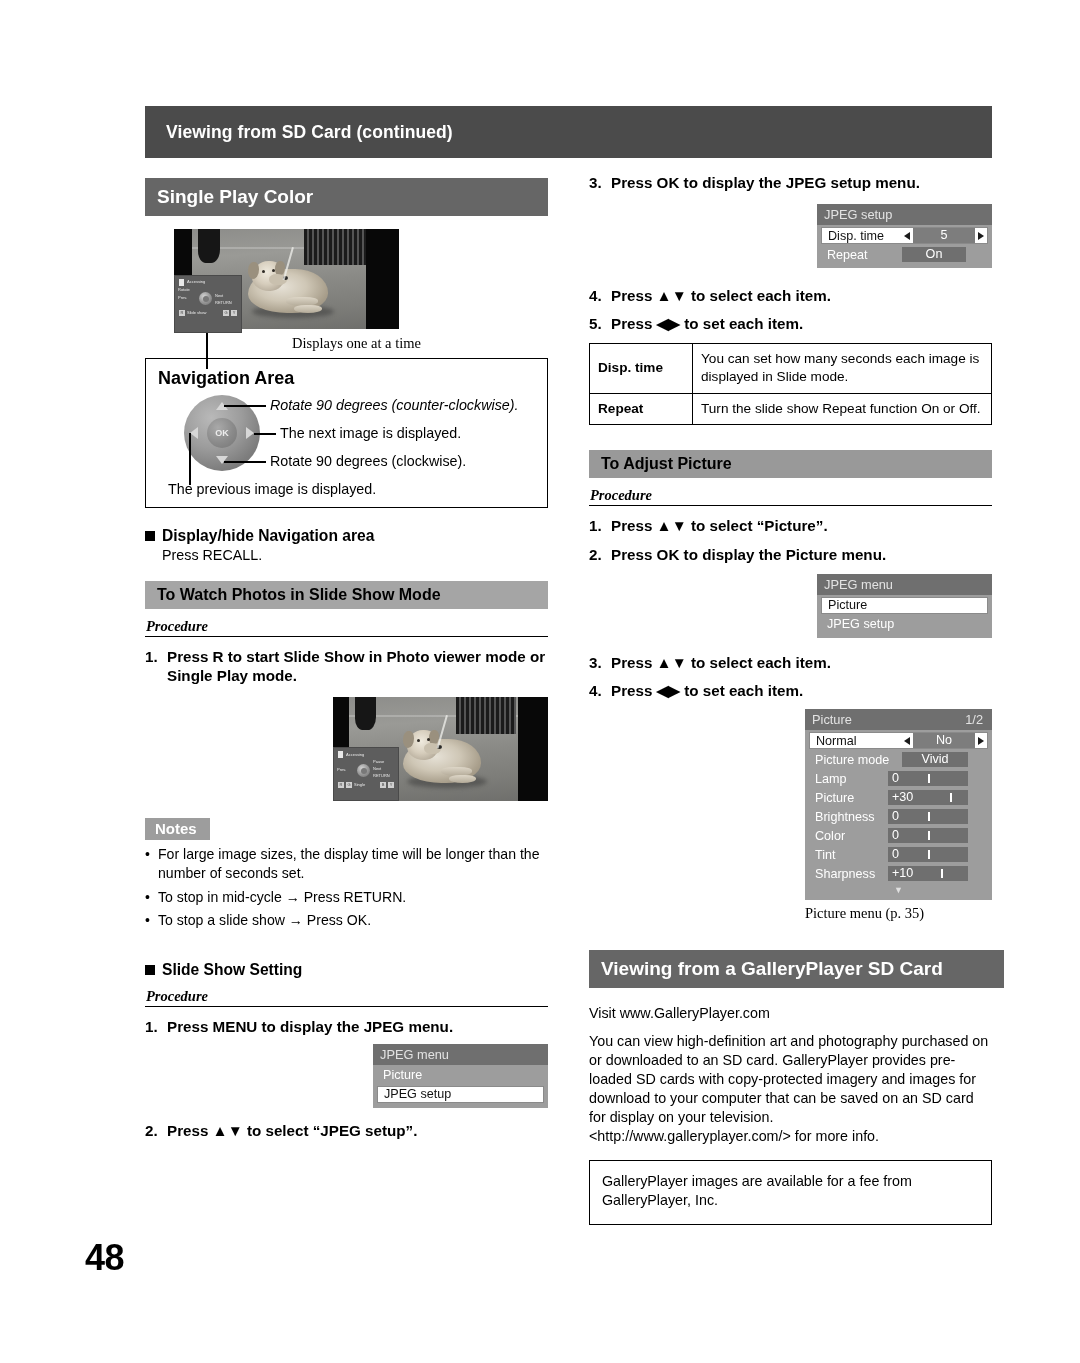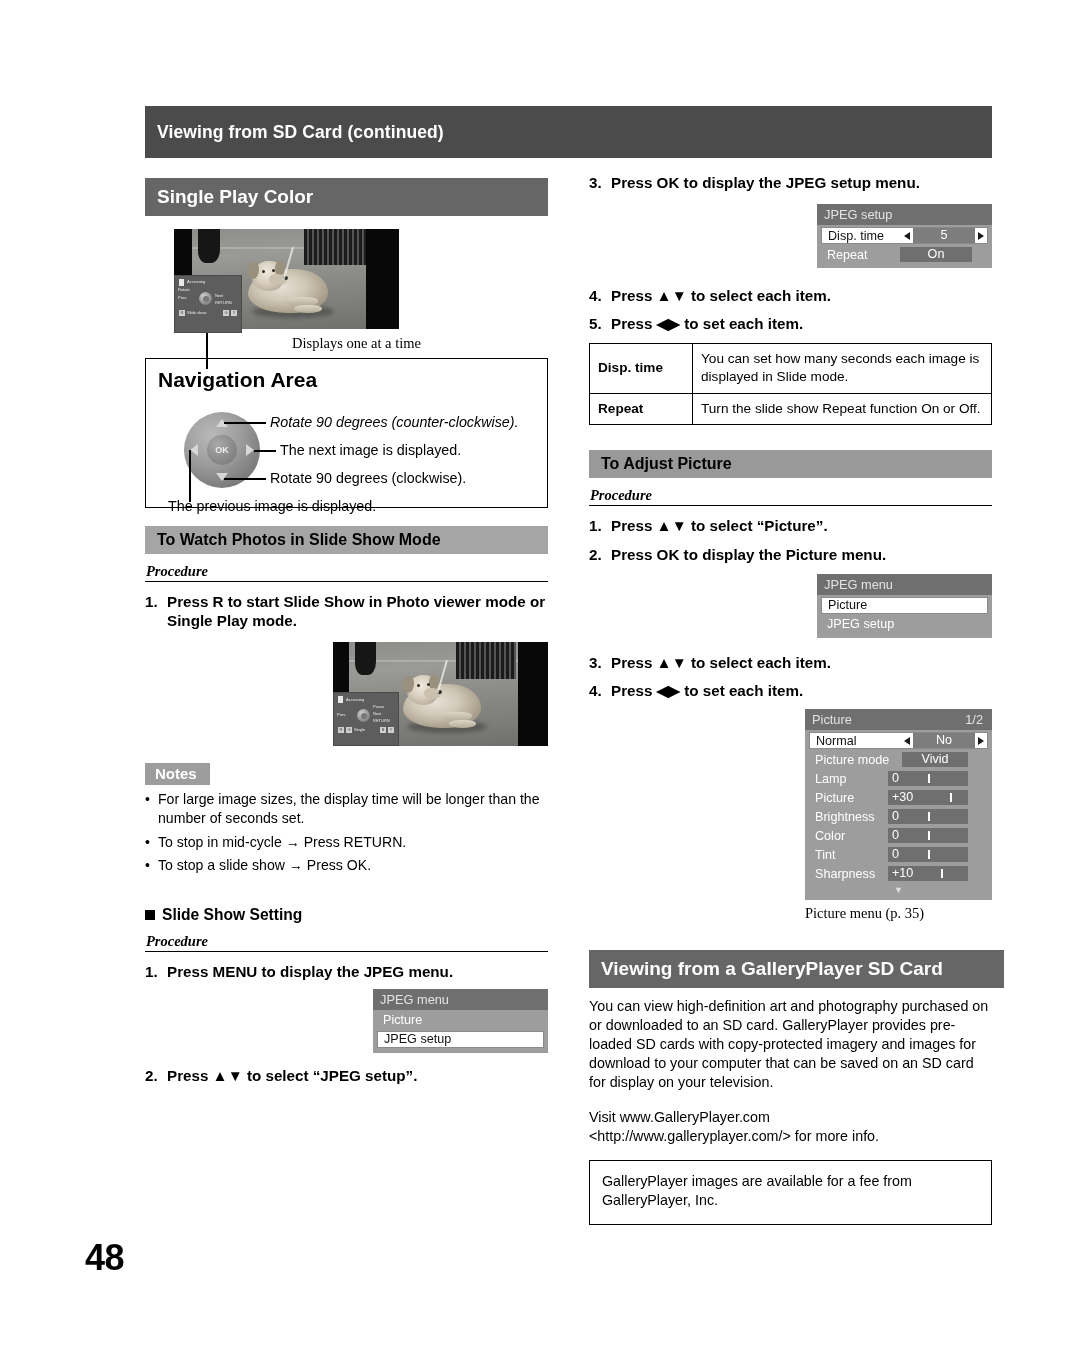--- a/index.html
+++ b/index.html
@@ -31,21 +31,21 @@
     width: 847px;
     height: 52px;
     background: #4b4b4b;
     display: flex;
     align-items: center;
   }
   .running-head-text {
     color: #ffffff;
     font-size: 17.5px;
     font-weight: bold;
-    padding-left: 12px;
+    padding-left: 21px;
     letter-spacing: 0.1px;
   }
 
   
   .col-left {
     position: absolute;
     left: 145px;
     top: 178px;
     width: 403px;
   }
@@ -280,23 +280,23 @@
   }
 
   
   .nav-box {
     border: 1.6px solid #000;
     padding: 9px 10px 12px 12px;
     position: relative;
     box-sizing: border-box;
   }
   .nav-title {
-    font-size: 21px;
-    font-weight: bold;
-    margin-bottom: 18px;
+    font-size: 18px;
+    font-weight: bold;
+    margin-bottom: 4px;
   }
   .nav-body { position: relative; height: 92px; }
   .dpad {
     position: absolute;
     left: 26px; top: 2px;
     width: 76px; height: 76px;
     border-radius: 50%;
     background: radial-gradient(circle at 36% 30%, #b9b9b9 0%, #9c9c9c 42%, #7e7e7e 72%, #6b6b6b 100%);
   }
   .dpad .ok {
@@ -584,20 +584,27 @@
         <div class="nav-line" style="left:96px;top:40px;width:22px;"></div>
         <div class="nav-line" style="left:66px;top:68px;width:42px;"></div>
         <div class="nav-line-v" style="left:31px;top:40px;height:52px;"></div>
         <div class="nav-lbl" style="left:112px;top:4px;font-style:italic;">Rotate 90 degrees (counter-clockwise).</div>
         <div class="nav-lbl" style="left:122px;top:32px;text-align:center;">The next image is displayed.</div>
         <div class="nav-lbl" style="left:112px;top:60px;">Rotate 90 degrees (clockwise).</div>
       </div>
       <div class="nav-prev" style="margin-left:10px;margin-top:-4px;">The previous image is displayed.</div>
     </div>
 
+    <div style="margin-top:19px;">
+      <div class="bullet-head">
+        <span class="sq"></span>
+        <span>Display/hide Navigation area</span>
+      </div>
+      <div class="sub-text">Press RECALL.</div>
+    </div>
 
     <div class="h-mid" style="margin-top:18px;">To Watch Photos in Slide Show Mode</div>
     <div class="procedure">Procedure</div>
     <div class="step">
       <span class="num">1.</span>
       <span class="txt">Press R to start Slide Show in Photo viewer mode or Single Play mode.</span>
     </div>
 
     <div class="photo-wrap" style="margin-top:12px;">
       <div class="photo" style="width:215px;height:104px;margin-left:188px;">
@@ -708,21 +715,21 @@
       <div class="osd-item white">
         <span class="lbl">Disp. time</span>
         <span class="spacer"></span>
         <span class="osd-arrow left"></span>
         <span class="osd-val" style="width:62px;">5</span>
         <span class="osd-arrow right"></span>
       </div>
       <div class="osd-item gray">
         <span class="lbl">Repeat</span>
         <span class="spacer"></span>
-        <span class="osd-val dark" style="width:72px;margin-right:16px;">On</span>
+        <span class="osd-val dark" style="width:64px;margin-right:22px;">On</span>
       </div>
     </div>
 
     <div class="step" style="margin-top:18px;">
       <span class="num">4.</span>
       <span class="txt">Press ▲▼ to select each item.</span>
     </div>
     <div class="step">
       <span class="num">5.</span>
       <span class="txt">Press ◀▶ to set each item.</span>
@@ -849,22 +856,22 @@
       </div>
 
       <div class="osd-down">▼</div>
     </div>
 
     <div class="caption" style="margin-top:5px;margin-left:216px;text-align:left;">Picture menu (p. 35)</div>
 
     <div class="h-dark" style="margin-top:28px;width:403px;">
       <span>Viewing from a GalleryPlayer SD Card</span>
     </div>
+    <div class="para" style="margin-top:16px;">Visit www.GalleryPlayer.com</div>
     <div class="para" style="margin-top:9px;">You can view high-definition art and photography purchased on or downloaded to an SD card. GalleryPlayer provides pre-loaded SD cards with copy-protected imagery and images for download to your computer that can be saved on an SD card for display on your television.</div>
-    <div class="para" style="margin-top:16px;">Visit www.GalleryPlayer.com</div>
     <div class="para" style="margin-top:0;">&lt;http://www.galleryplayer.com/&gt; for more info.</div>
     <div class="gp-box">
       <span>GalleryPlayer images are available for a fee from GalleryPlayer, Inc.</span>
     </div>
   </div>
 
   <div class="page-number">48</div>
 
 </div>
 

